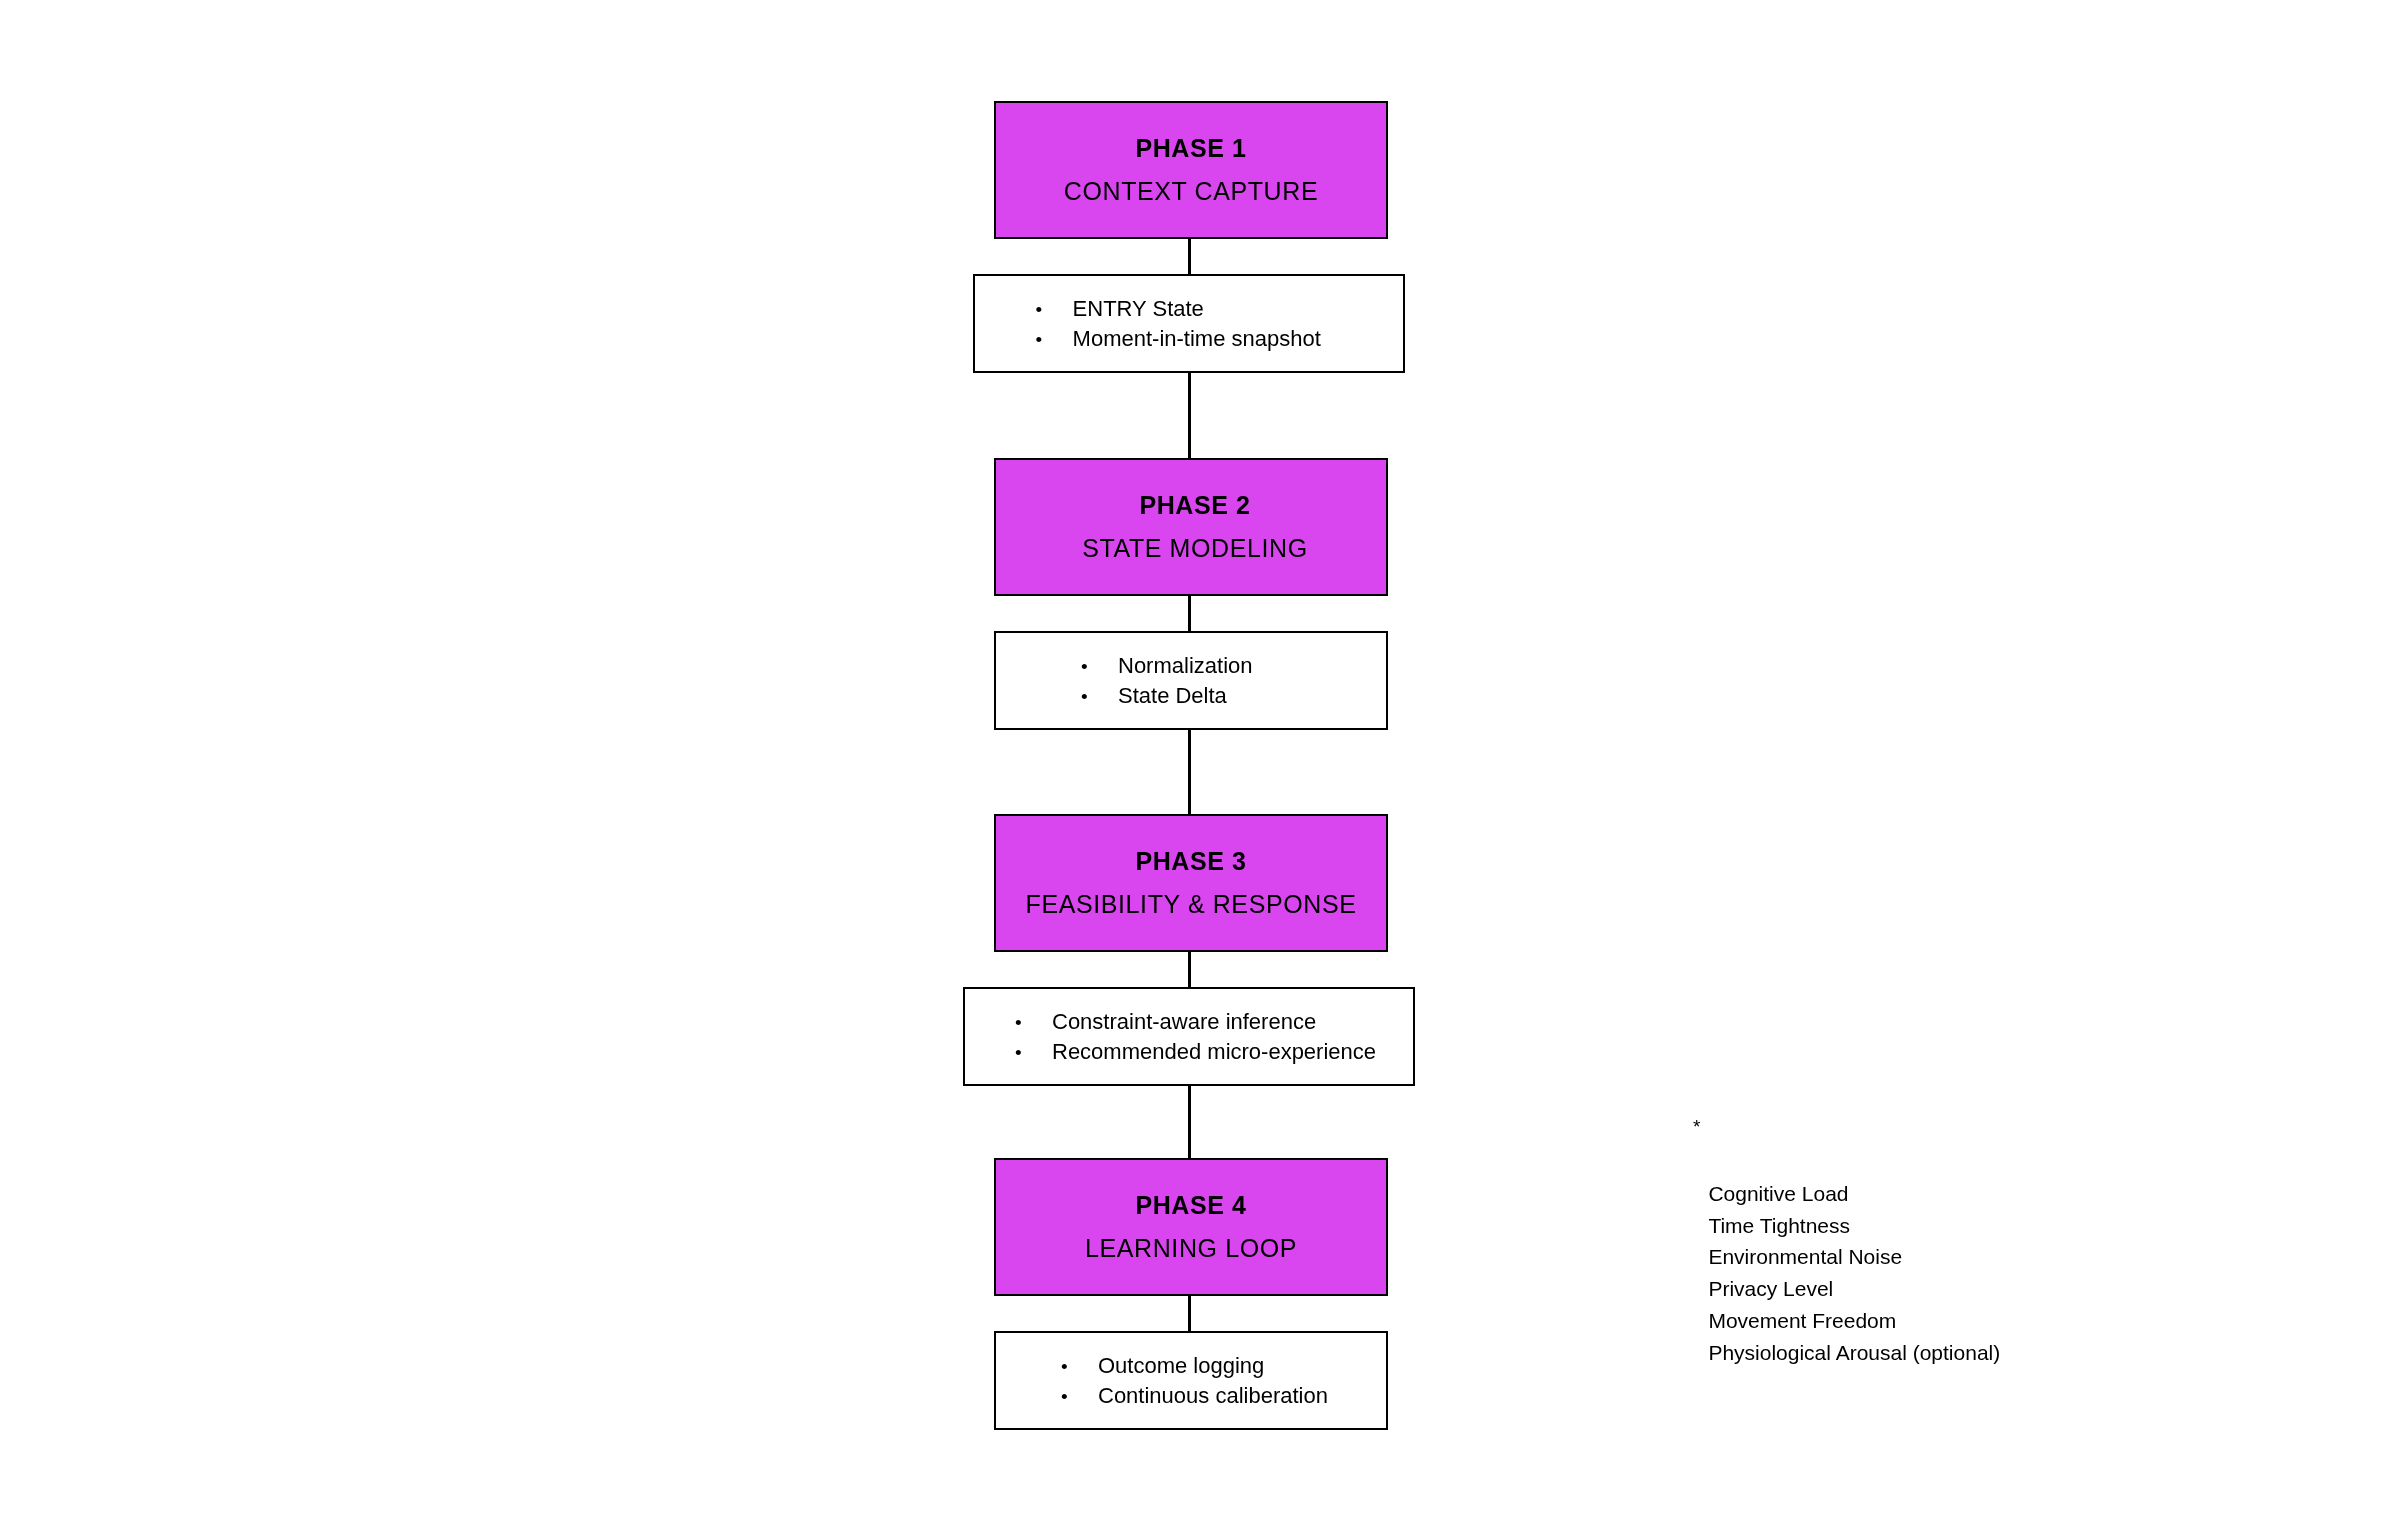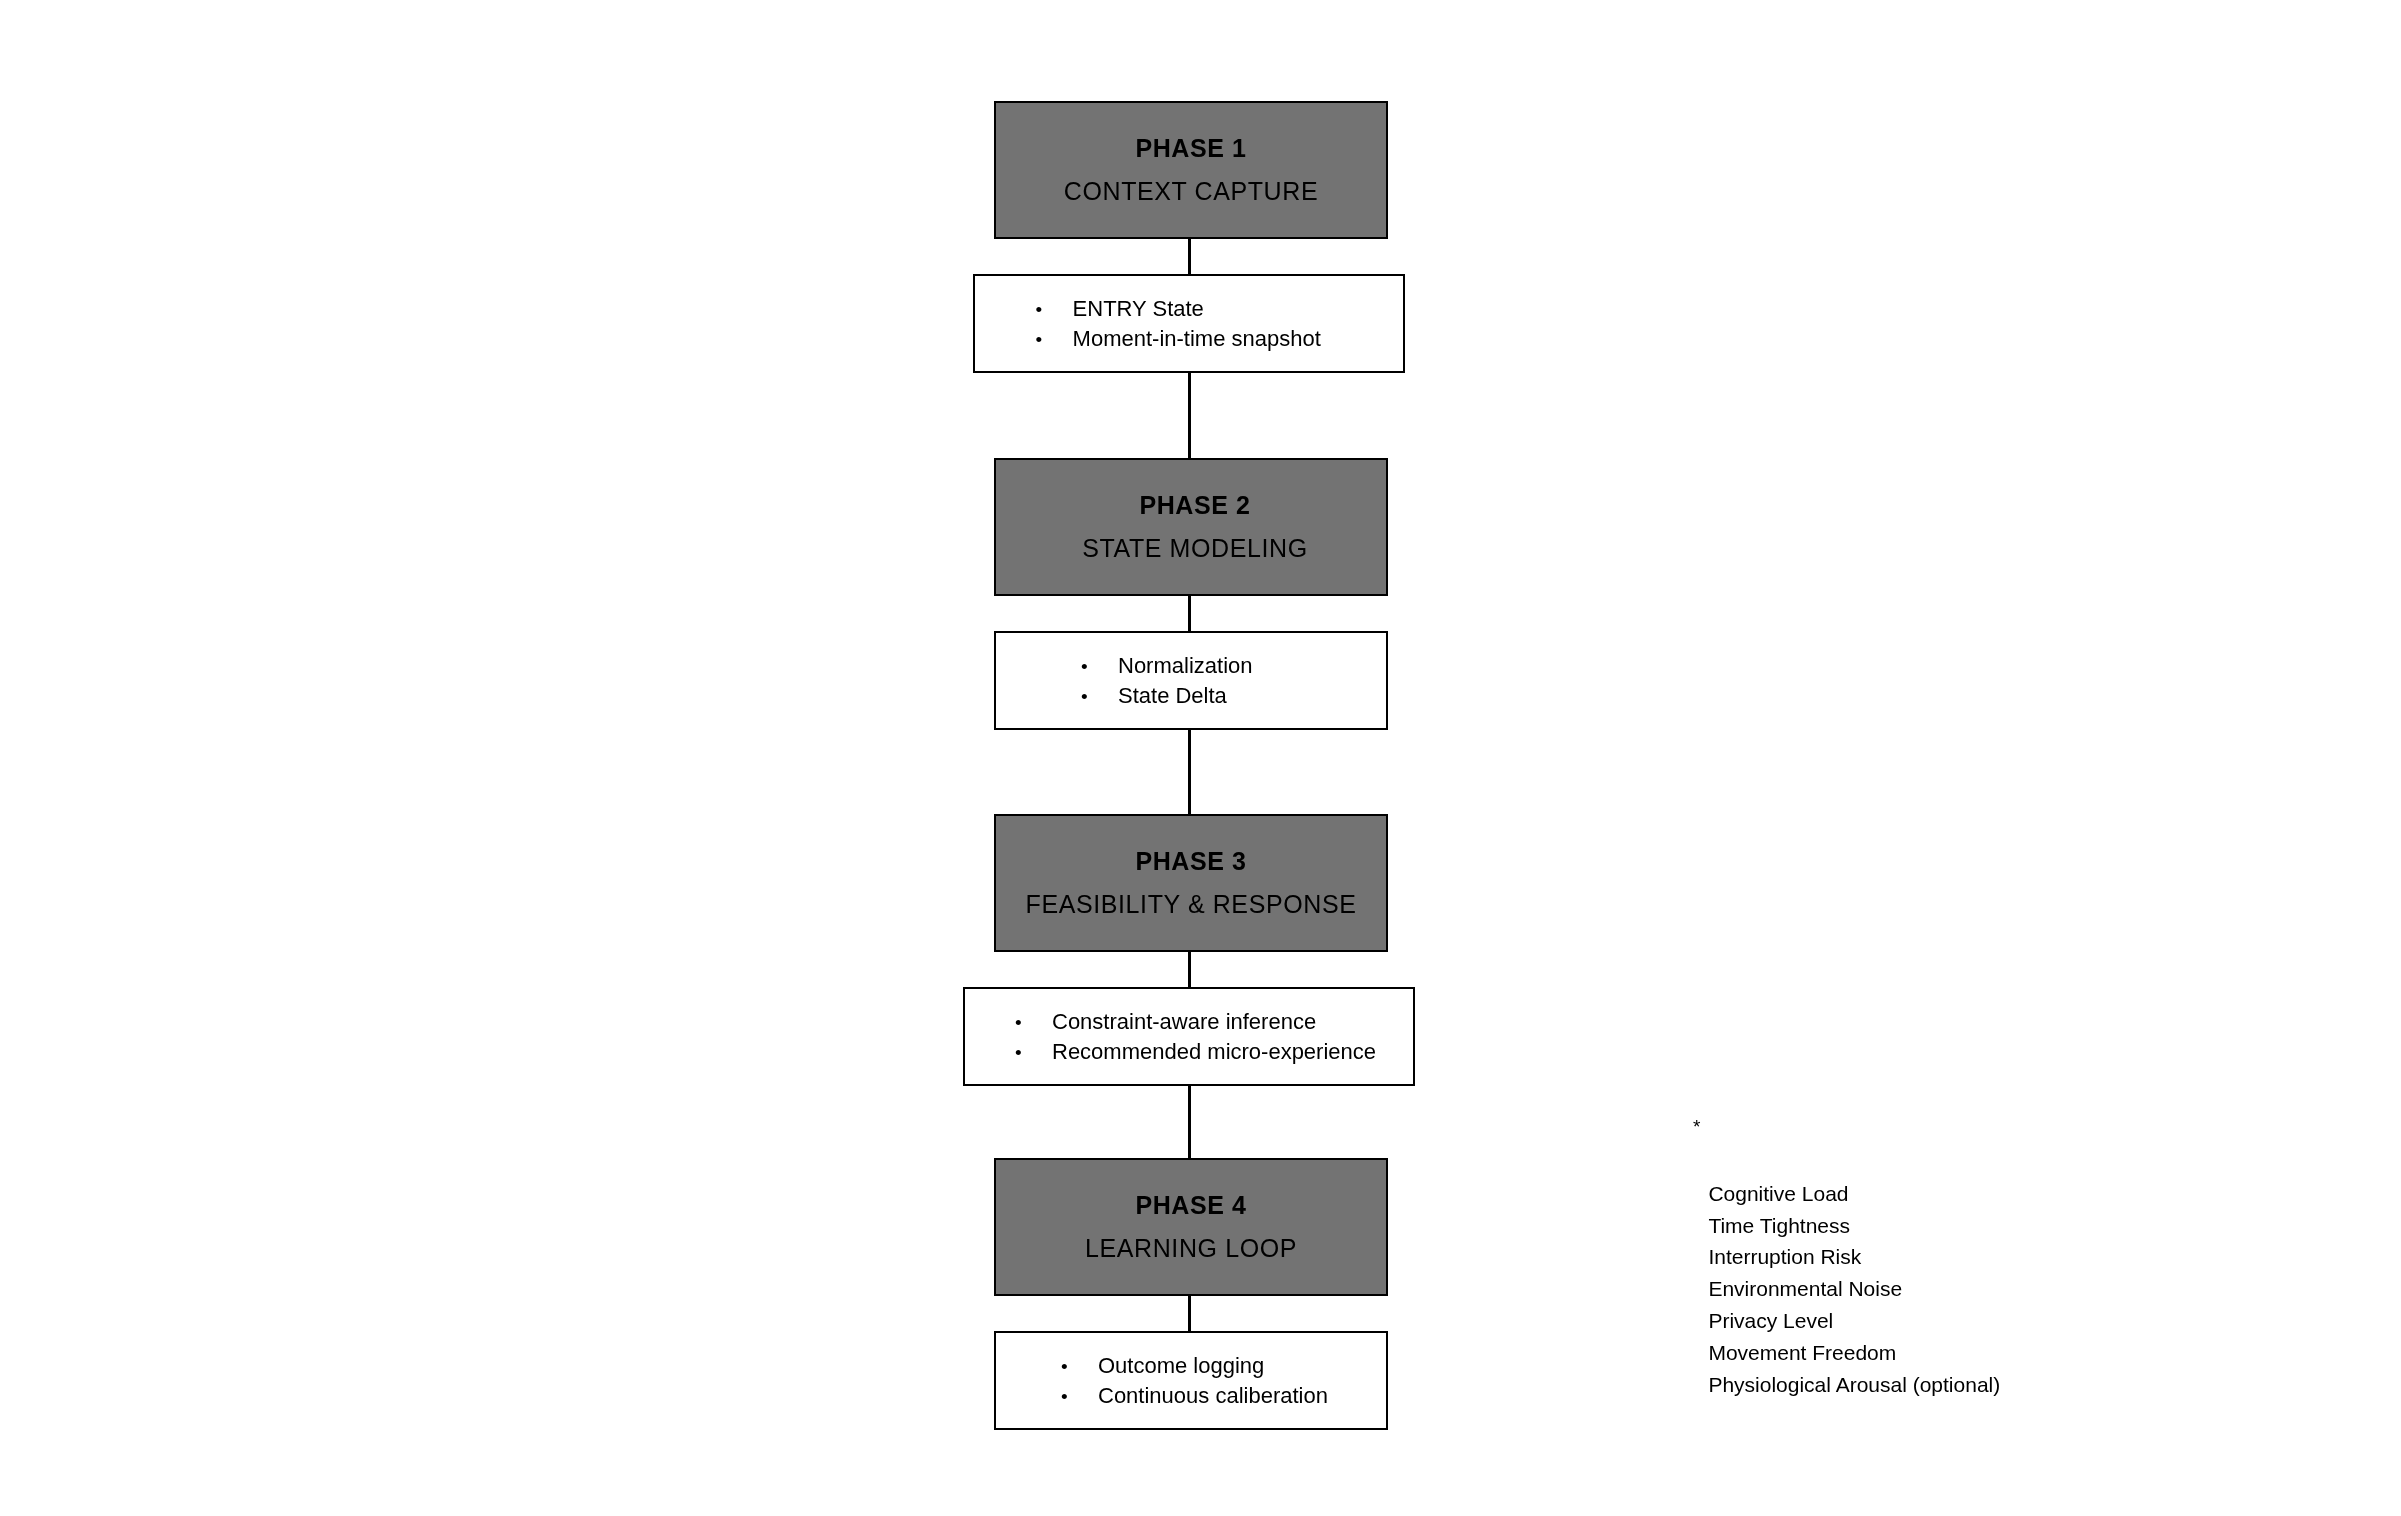--- a/index.html
+++ b/index.html
@@ -30,21 +30,21 @@
     left: 963px;
     width: 452px;
   }
 
   .phase-box {
     position: absolute;
     left: 31px;           
     width: 394px;
     box-sizing: border-box;
     border: 2.9px solid #000000;
-    background: #737373;
+    background: #d946ef;
     display: flex;
     flex-direction: column;
     align-items: center;
     justify-content: center;
   }
 
   .phase-title {
     font-size: 25px;
     font-weight: bold;
     letter-spacing: 0.6px;
@@ -250,20 +250,19 @@
 
 </div>
 
 <div id="legend">
   <div class="legend-note">
     <span class="legend-note-marker">*</span>
   </div>
   <ul class="legend-markers">
     <li class="legend-marker-item">Cognitive Load</li>
     <li class="legend-marker-item">Time Tightness</li>
-    <li class="legend-marker-item">Interruption Risk</li>
     <li class="legend-marker-item">Environmental Noise</li>
     <li class="legend-marker-item">Privacy Level</li>
     <li class="legend-marker-item">Movement Freedom</li>
     <li class="legend-marker-item">Physiological Arousal (optional)</li>
   </ul>
 </div>
 
 
 </body></html>

